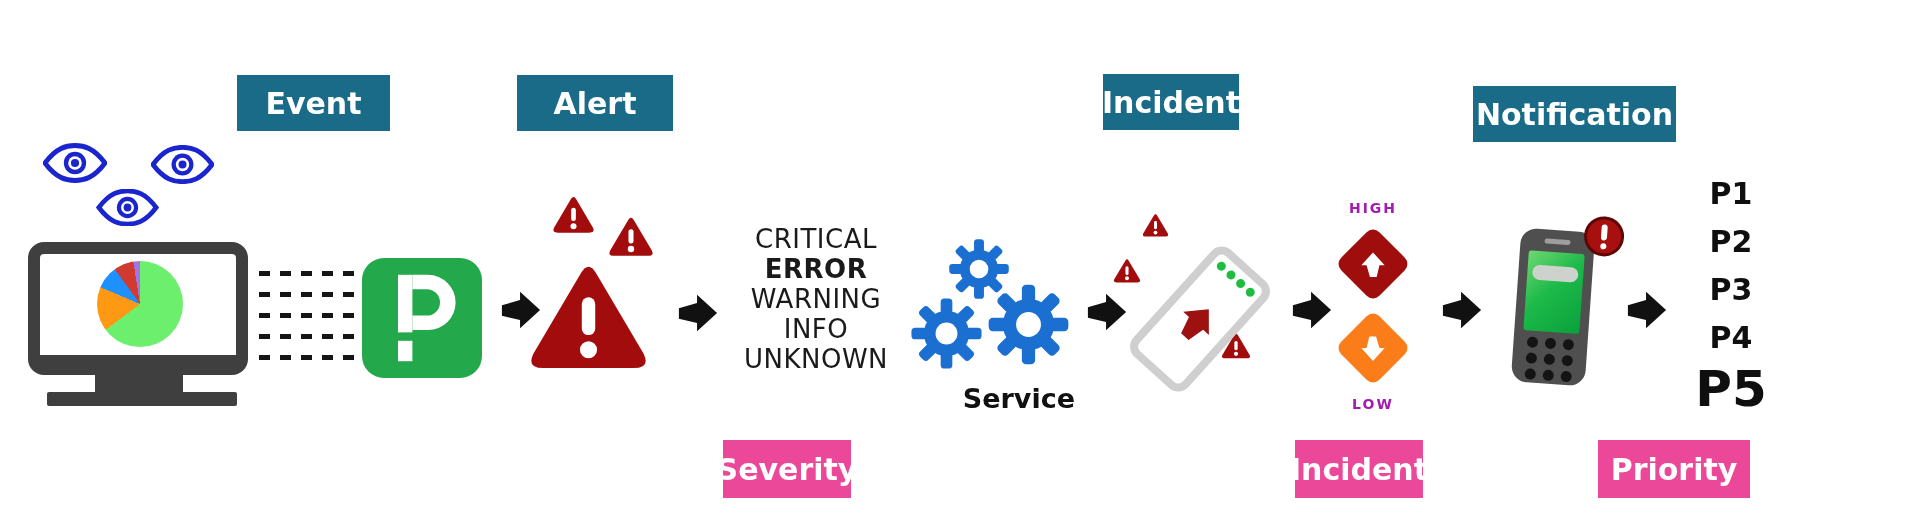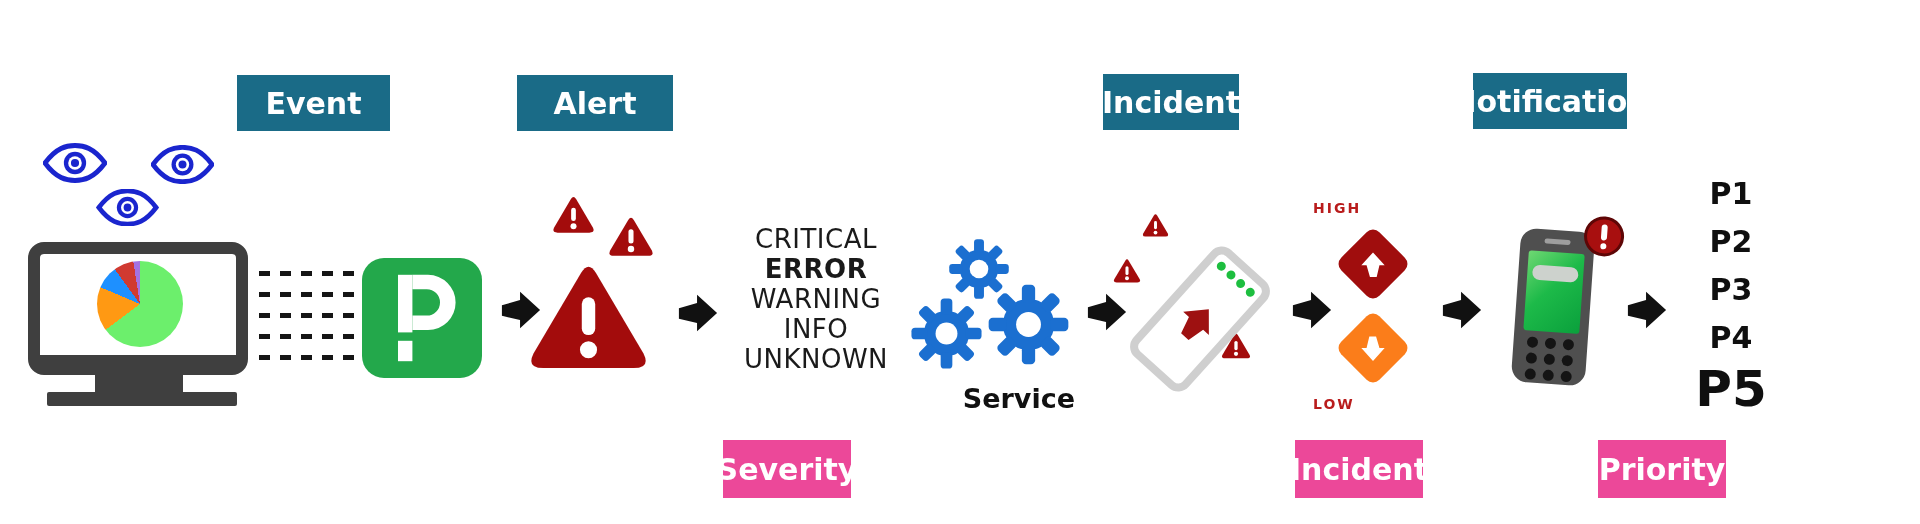--- a/index.html
+++ b/index.html
@@ -47,22 +47,22 @@
 
   
   .incident-card{position:absolute;left:1163px;top:247px;width:58px;height:128px;background:#fff;
                  border:8px solid #CFCFCF;border-radius:14px;transform:rotate(42deg);}
   .card-dots{position:absolute;top:6px;left:50%;transform:translateX(-50%);display:flex;gap:4px;}
   .card-dot{width:9px;height:9px;border-radius:50%;background:#1DBE3F;}
   .card-arrow{position:absolute;left:50%;top:54%;width:40px;height:40px;color:#9E1111;
               transform:translate(-50%,-50%) rotate(-90deg);}
 
   
-  .urg-label{position:absolute;width:120px;font-size:14px;font-weight:700;
-             color:#b91c1c;letter-spacing:2px;}
+  .urg-label{position:absolute;width:120px;text-align:center;font-size:14px;font-weight:700;
+             color:#a21caf;letter-spacing:2px;}
   .diamond{position:absolute;width:54px;height:54px;border-radius:9px;transform:rotate(45deg);
            display:flex;align-items:center;justify-content:center;}
   .diamond.high{background:#A00D0D;}
   .diamond.low{background:#FB7D1A;}
   .diamond svg{width:27px;height:27px;color:#fff;}
   .diamond.high svg{transform:rotate(-135deg);}  
   .diamond.low svg{transform:rotate(45deg);}     
 
   
   .phone{position:absolute;left:1516px;top:230px;width:74px;height:154px;transform:rotate(4deg);}
@@ -135,31 +135,31 @@
 
   <div class="badge teal" style="left:237px;top:75px;width:153px;">
     <span>Event</span>
   </div>
   <div class="badge teal" style="left:517px;top:75px;width:156px;">
     <span>Alert</span>
   </div>
   <div class="badge teal" style="left:1103px;top:74px;width:136px;">
     <span>Incident</span>
   </div>
-  <div class="badge teal" style="left:1473px;top:73px;width:154px;">
+  <div class="badge teal" style="left:1473px;top:86px;width:203px;">
     <span>Notification</span>
   </div>
 
   <div class="badge orange" style="left:723px;top:440px;width:128px;">
     <span>Severity</span>
   </div>
   <div class="badge orange" style="left:1295px;top:440px;width:128px;">
     <span>Incident</span>
   </div>
-  <div class="badge orange" style="left:1598px;top:440px;width:128px;">
+  <div class="badge orange" style="left:1598px;top:440px;width:152px;">
     <span>Priority</span>
   </div>
 
   <div>
     <div class="monitor-frame"></div>
     <div class="pie"></div>
     <div class="monitor-stand"></div>
     <div class="monitor-base"></div>
   </div>
 

